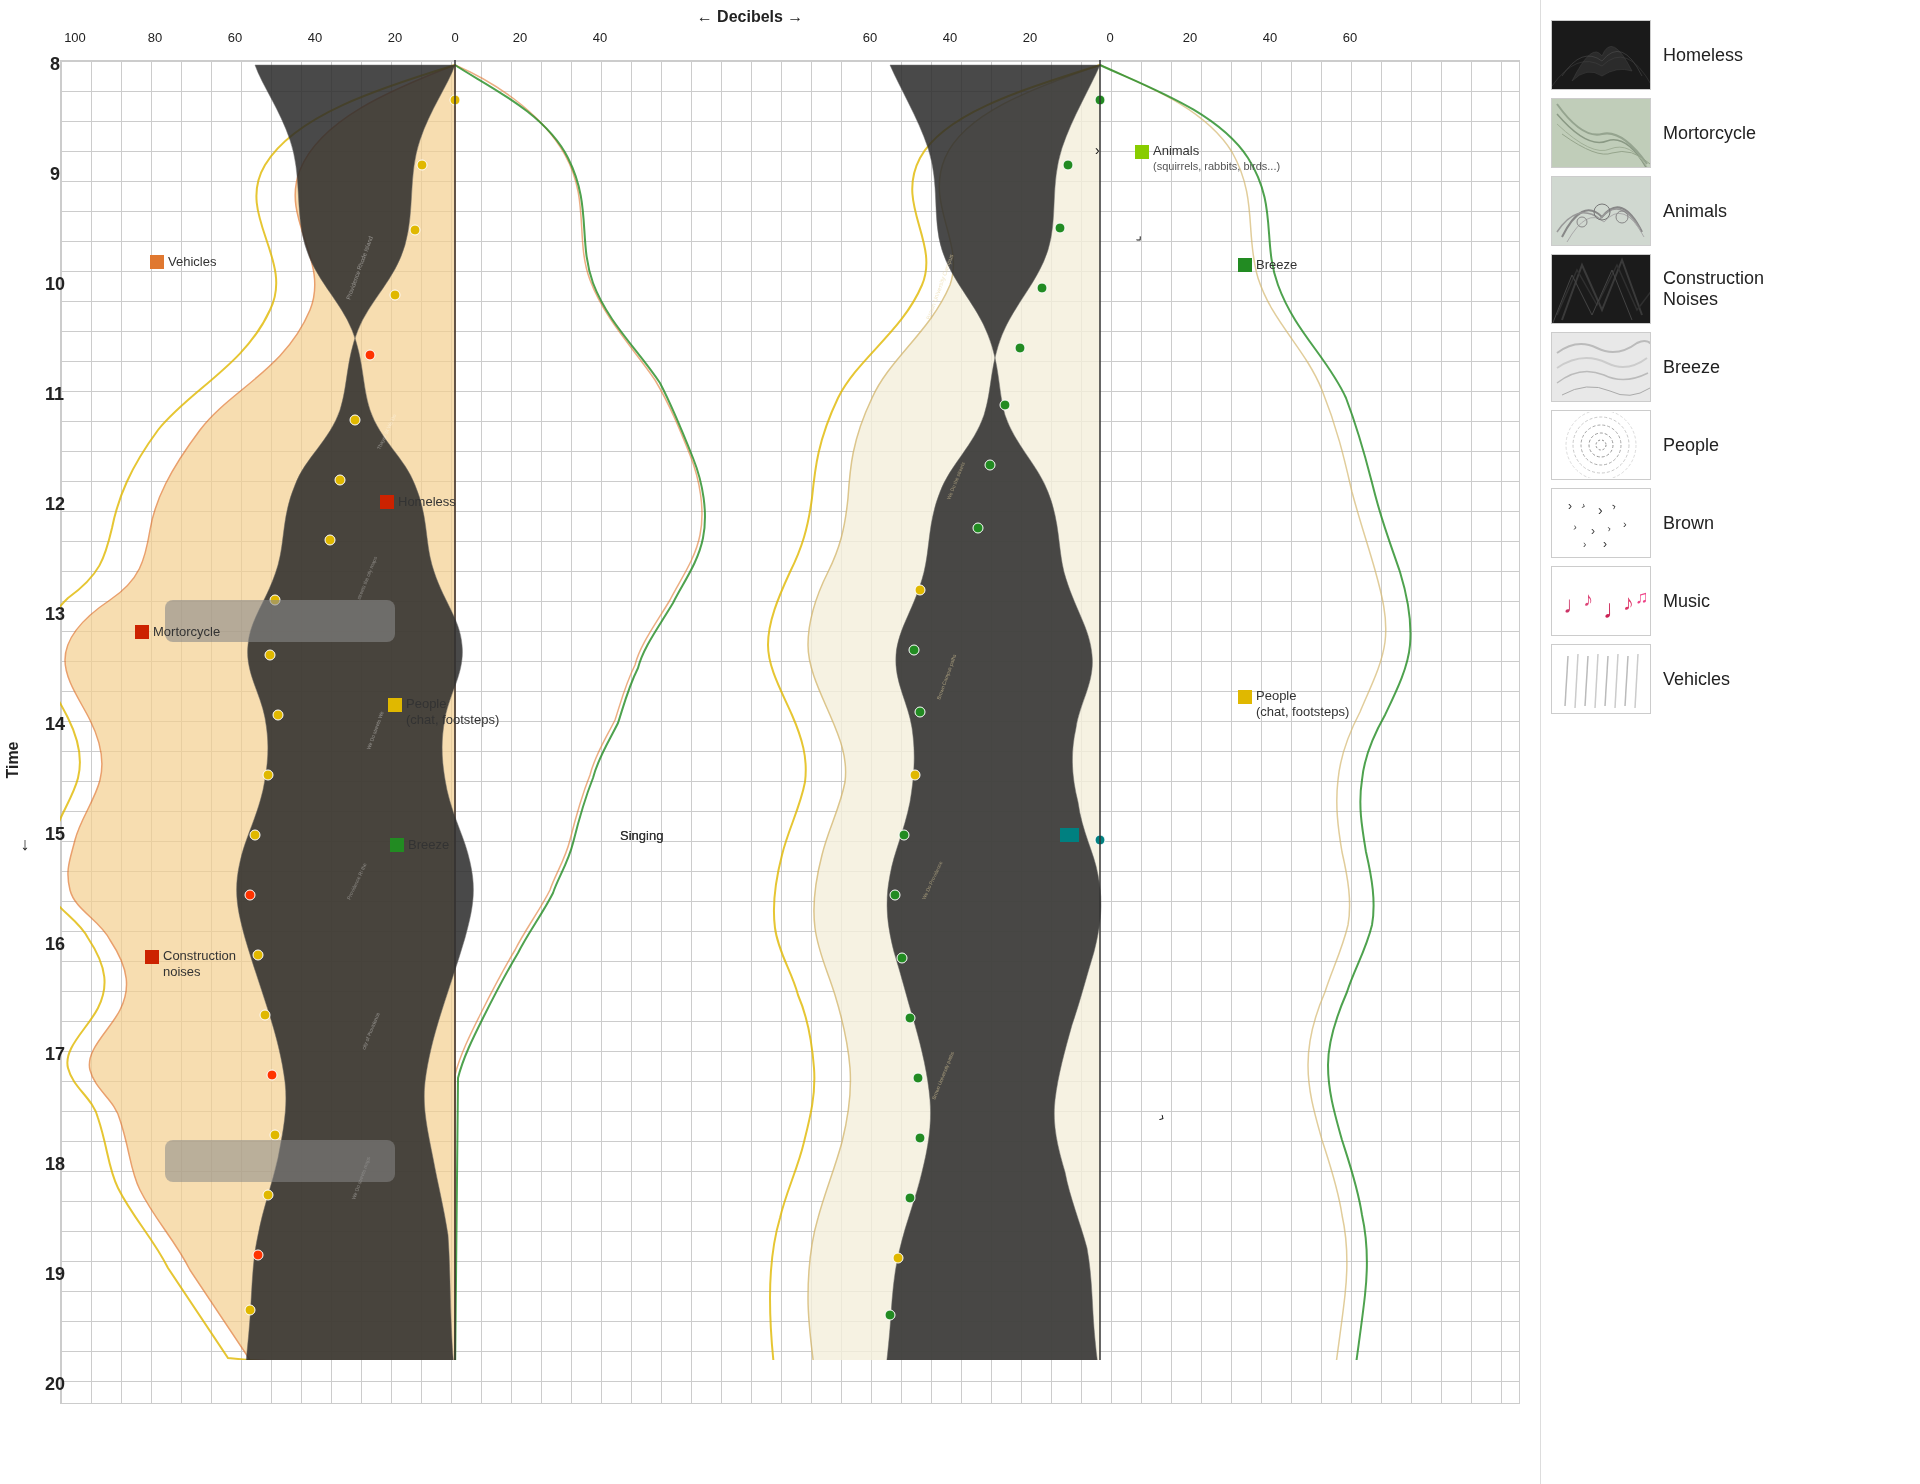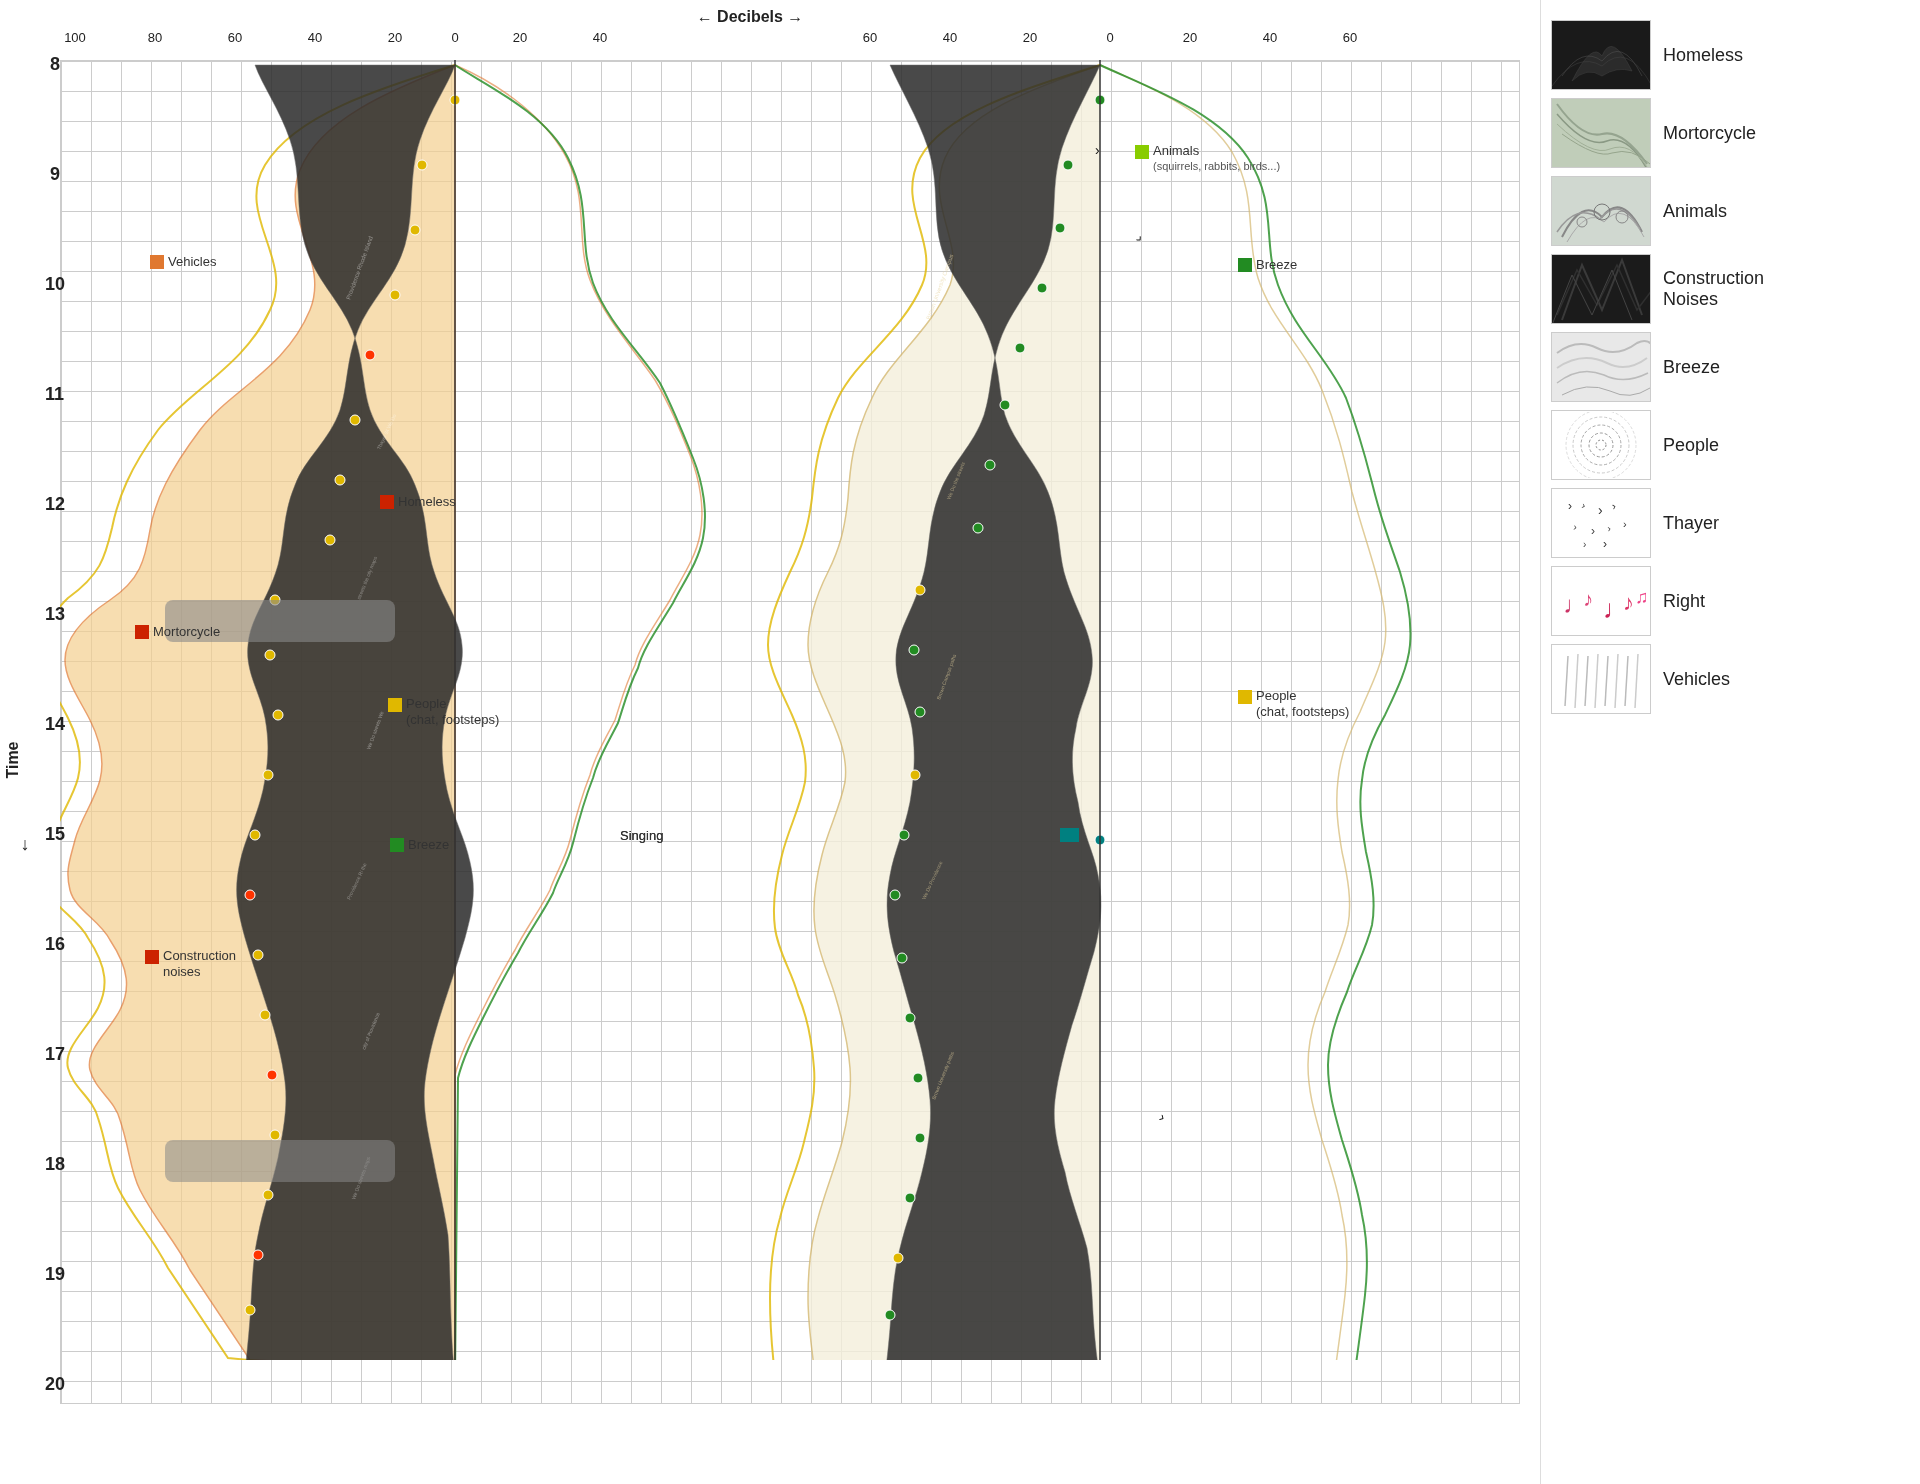--- a/index.html
+++ b/index.html
@@ -608,36 +608,36 @@
           <text x="45" y="25" font-size="14" fill="#333">›</text>
           <text x="60" y="20" font-size="11" fill="#333" transform="rotate(-15,60,20)">›</text>
           <text x="20" y="40" font-size="10" fill="#333" transform="rotate(10,20,40)">›</text>
           <text x="38" y="45" font-size="12" fill="#444">›</text>
           <text x="55" y="42" font-size="10" fill="#333" transform="rotate(-10,55,42)">›</text>
           <text x="70" y="38" font-size="11" fill="#333">›</text>
           <text x="30" y="58" font-size="10" fill="#444">›</text>
           <text x="50" y="58" font-size="12" fill="#333">›</text>
         </svg>
       </div>
-      <span class="legend-label">Thayer</span>
+      <span class="legend-label">Brown</span>
     </div>
 
     <div class="legend-item">
       <div class="legend-image" style="background:#fff; border:1px solid #ccc; display:flex; align-items:center; justify-content:center;">
         <svg width="96" height="66">
           <rect width="96" height="66" fill="#fff"></rect>
 
           <text x="10" y="45" font-size="24" fill="#cc3366" font-style="italic">♩</text>
           <text x="30" y="38" font-size="20" fill="#dd4477" font-style="italic">♪</text>
           <text x="50" y="50" font-size="26" fill="#cc2255" font-style="italic">♩</text>
           <text x="70" y="42" font-size="22" fill="#dd3366" font-style="italic">♪</text>
           <text x="82" y="35" font-size="18" fill="#ee4488" font-style="italic">♫</text>
         </svg>
       </div>
-      <span class="legend-label">Right</span>
+      <span class="legend-label">Music</span>
     </div>
 
     <div class="legend-item">
       <div class="legend-image" style="background:#fff; border:1px solid #ccc; display:flex; align-items:center; justify-content:center;">
         <svg width="96" height="66">
           <rect width="96" height="66" fill="#fff"></rect>
 
           <line x1="15" y1="10" x2="12" y2="60" stroke="#bbb" stroke-width="1.5"></line>
           <line x1="25" y1="8" x2="22" y2="62" stroke="#ccc" stroke-width="1.5"></line>
           <line x1="35" y1="10" x2="32" y2="60" stroke="#bbb" stroke-width="1.5"></line>

